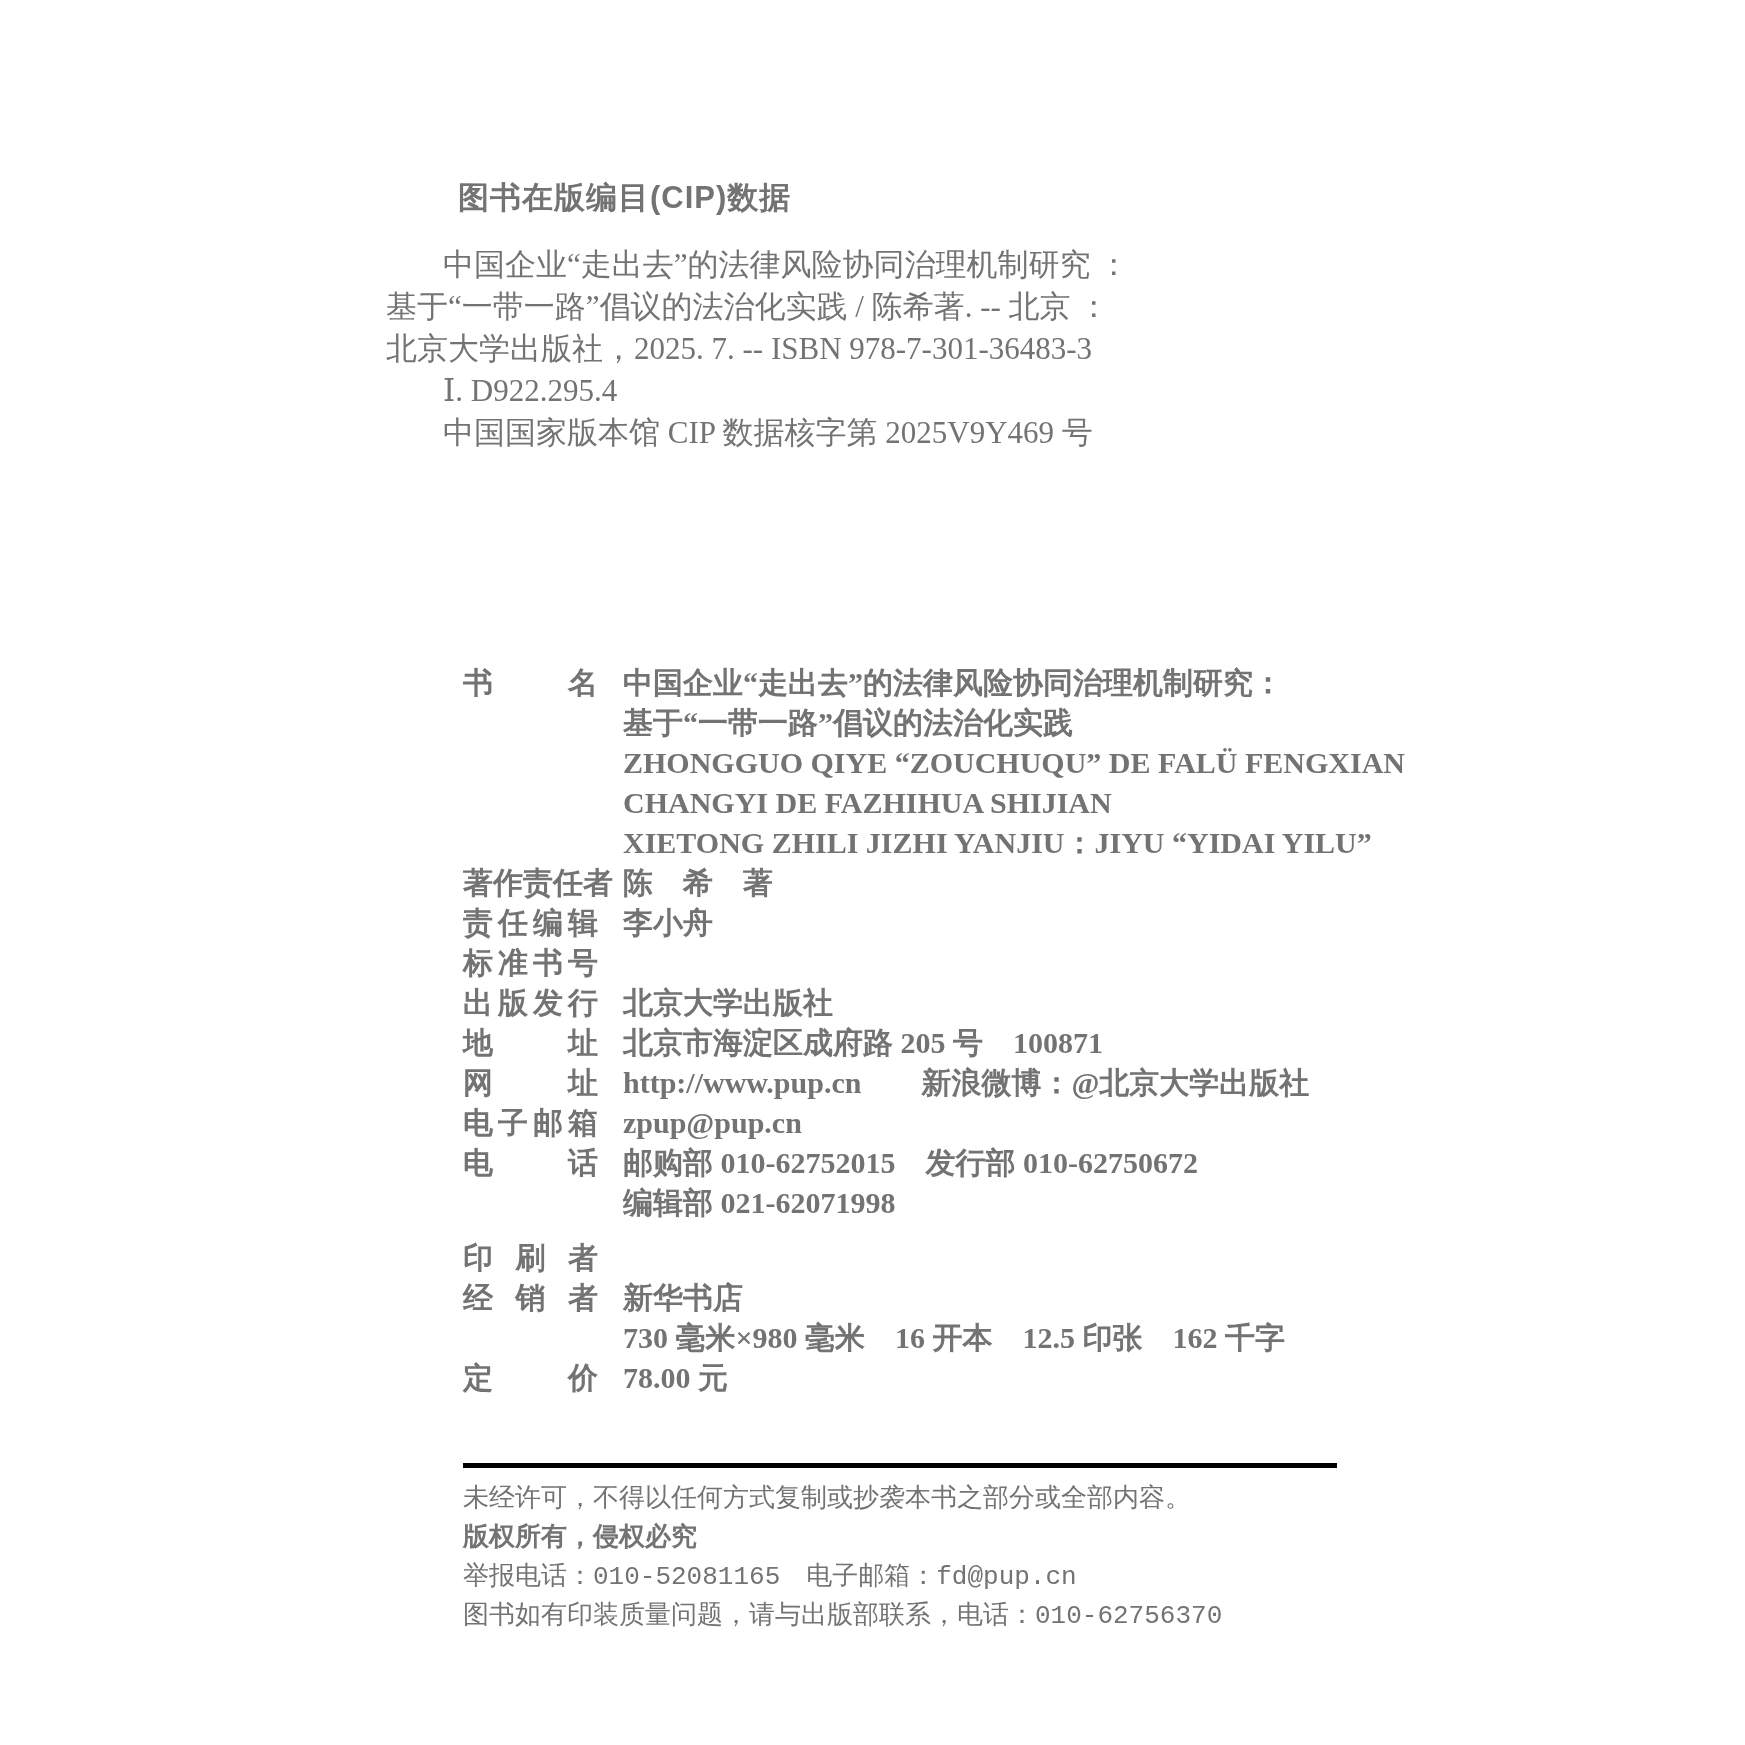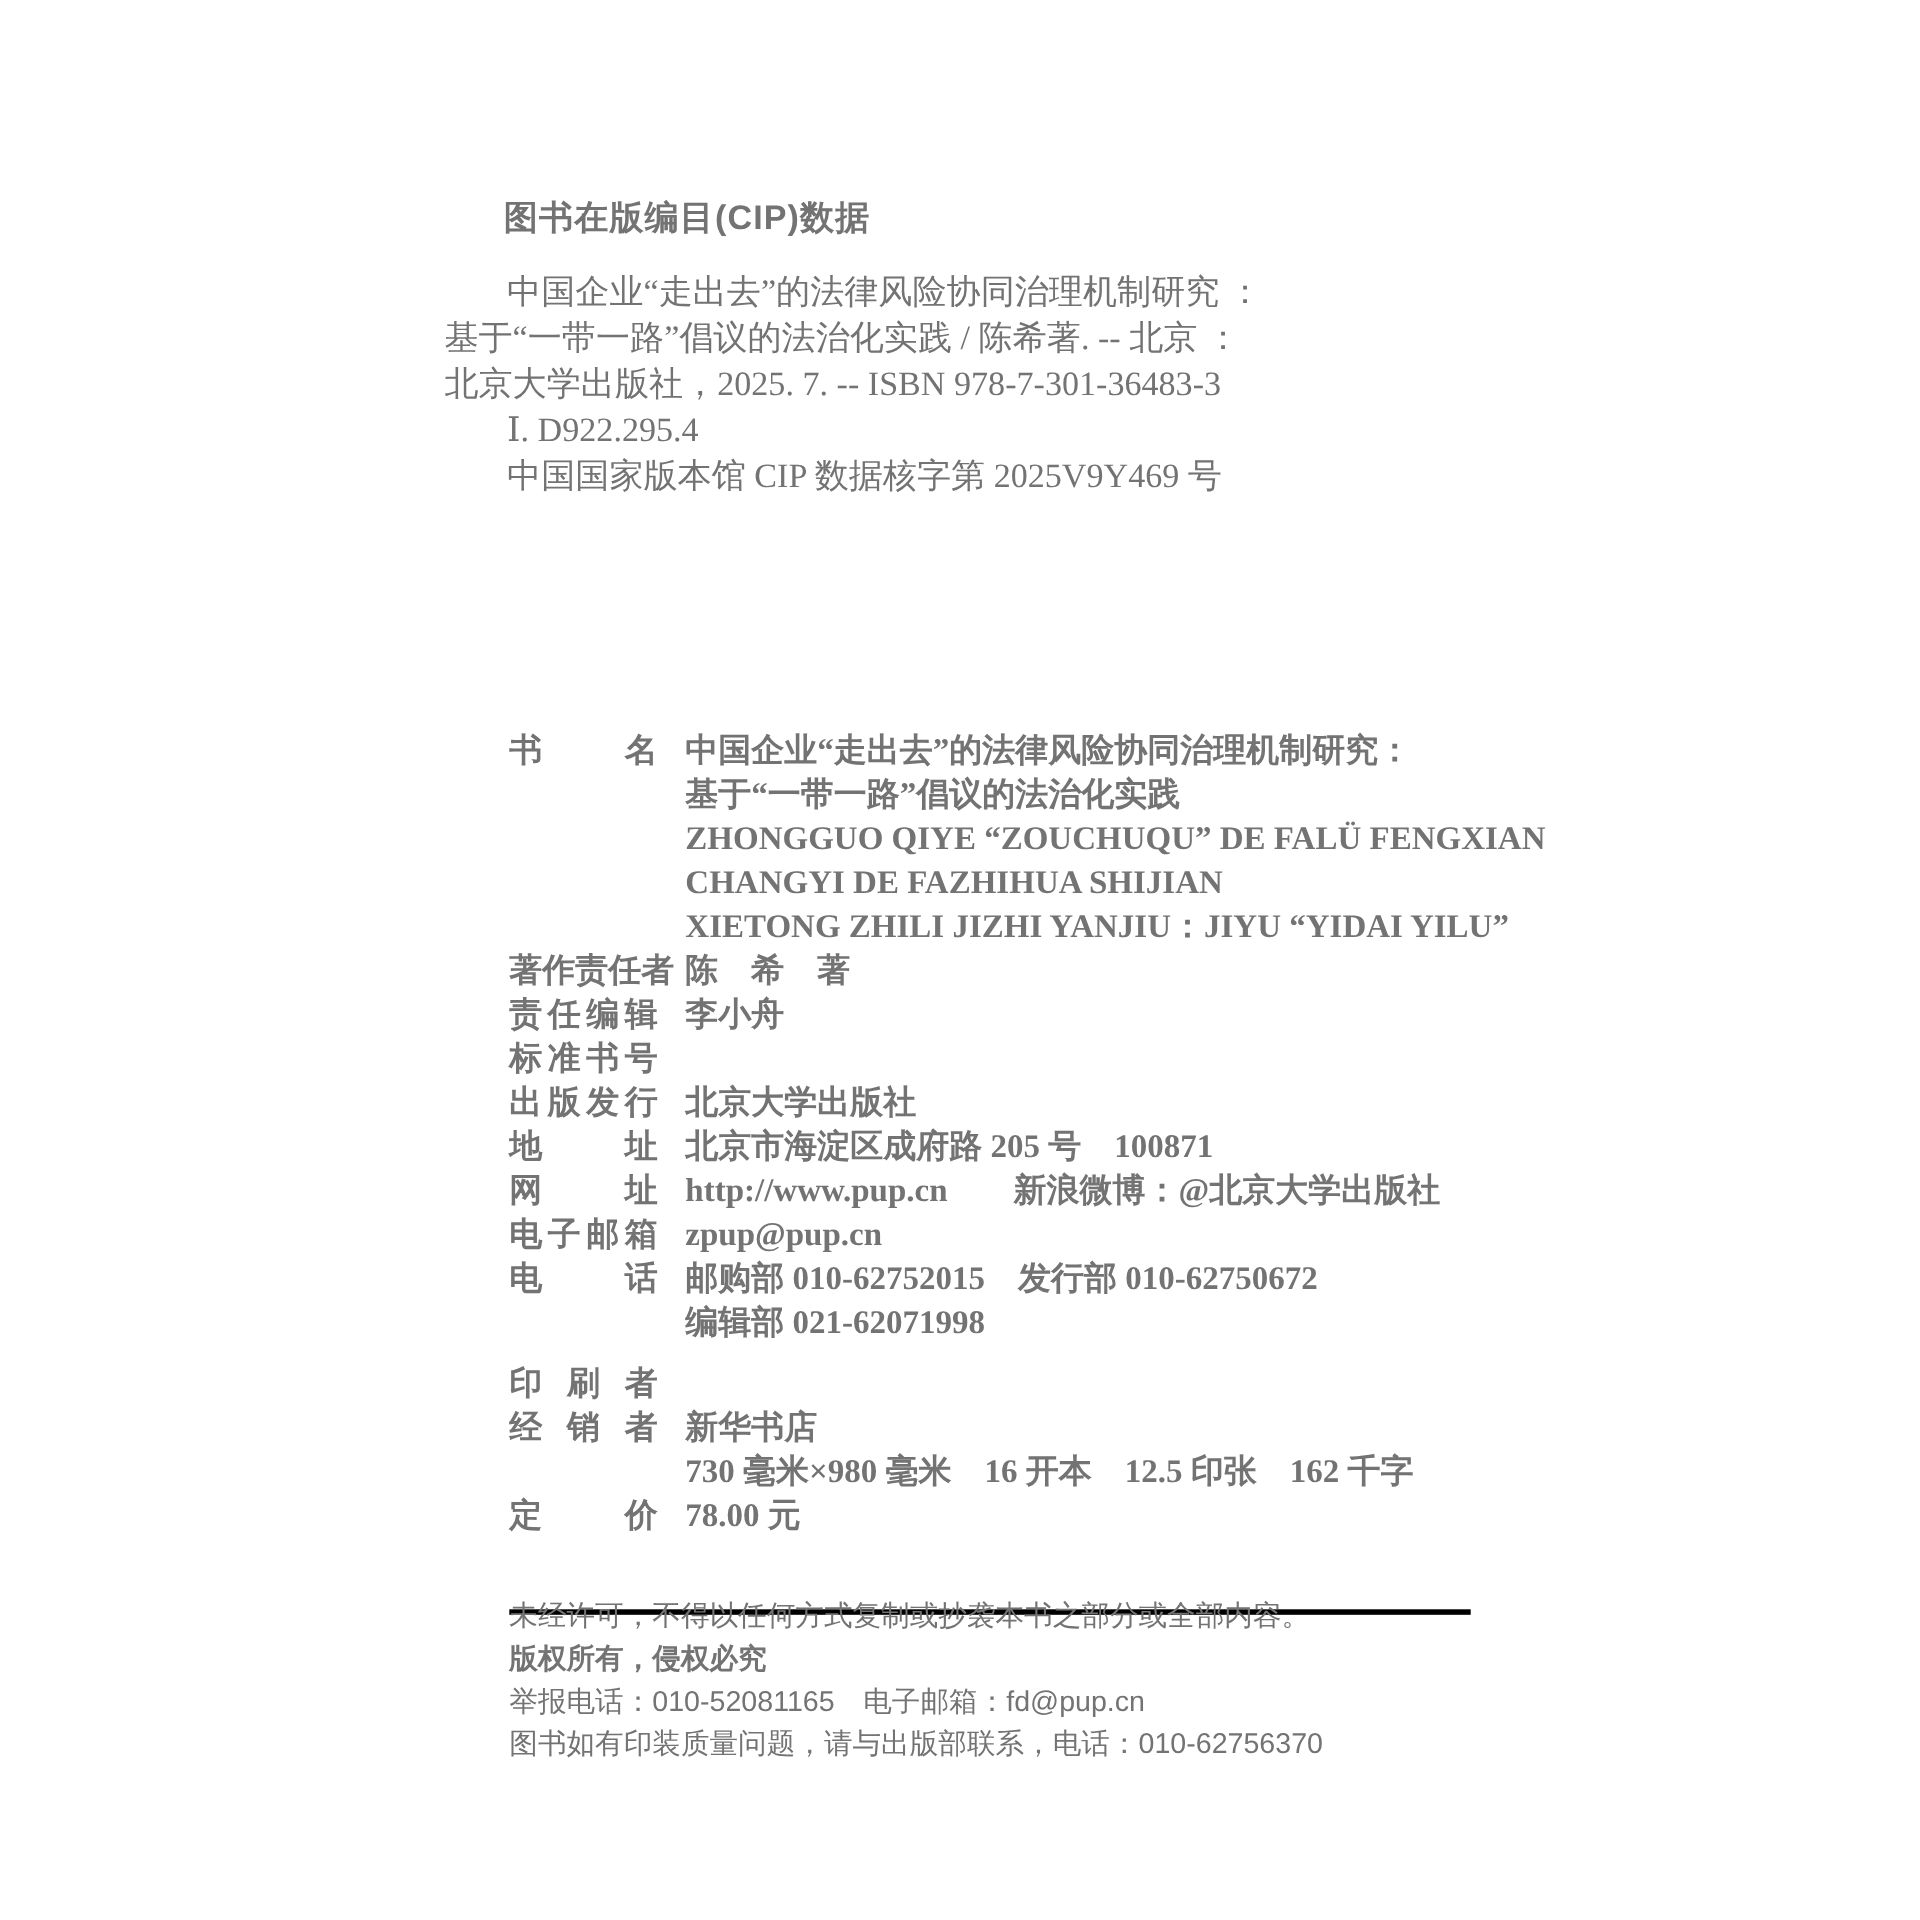--- a/index.html
+++ b/index.html
@@ -23,21 +23,21 @@
     top: 162px;
     font-family: "Liberation Sans", "DejaVu Sans", sans-serif;
     font-weight: bold;
     font-size: 31px;
     line-height: 42px;
     letter-spacing: 1px;
     white-space: pre;
   }
   .cip-block {
     position: absolute;
-    left: 404px;
+    left: 386px;
     top: 229px;
     font-size: 31px;
     line-height: 42px;
   }
   .cip-line {
     white-space: pre;
   }
   .cip-line.indent {
     padding-left: 57px;
   }
@@ -73,24 +73,24 @@
     position: absolute;
     left: 463px;
     top: 1448px;
     width: 874px;
     height: 5px;
     background: #000000;
   }
   .notice {
     position: absolute;
     left: 463px;
-    top: 1434px;
+    top: 1465px;
     font-size: 26px;
     line-height: 39px;
-    font-family: Liberation Sans, sans-serif;
+    font-family: Liberation Mono, monospace;
   }
   .notice-line {
     white-space: pre;
   }
   .notice-line.bold {
     font-weight: bold;
   }
 </style>
 </head>
 <body>

